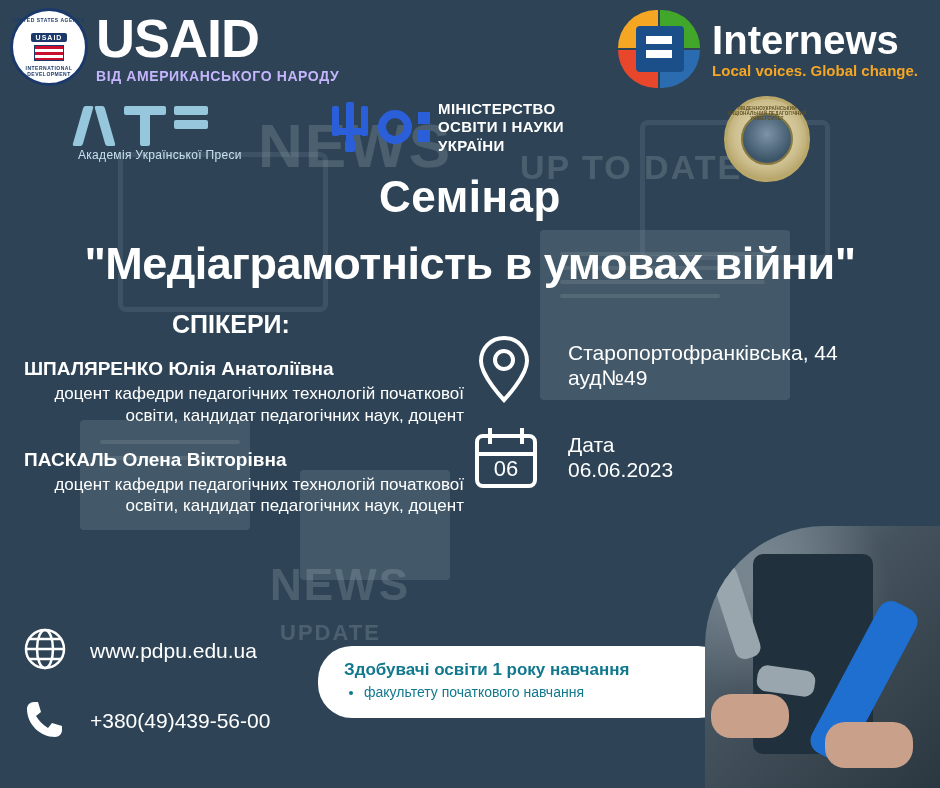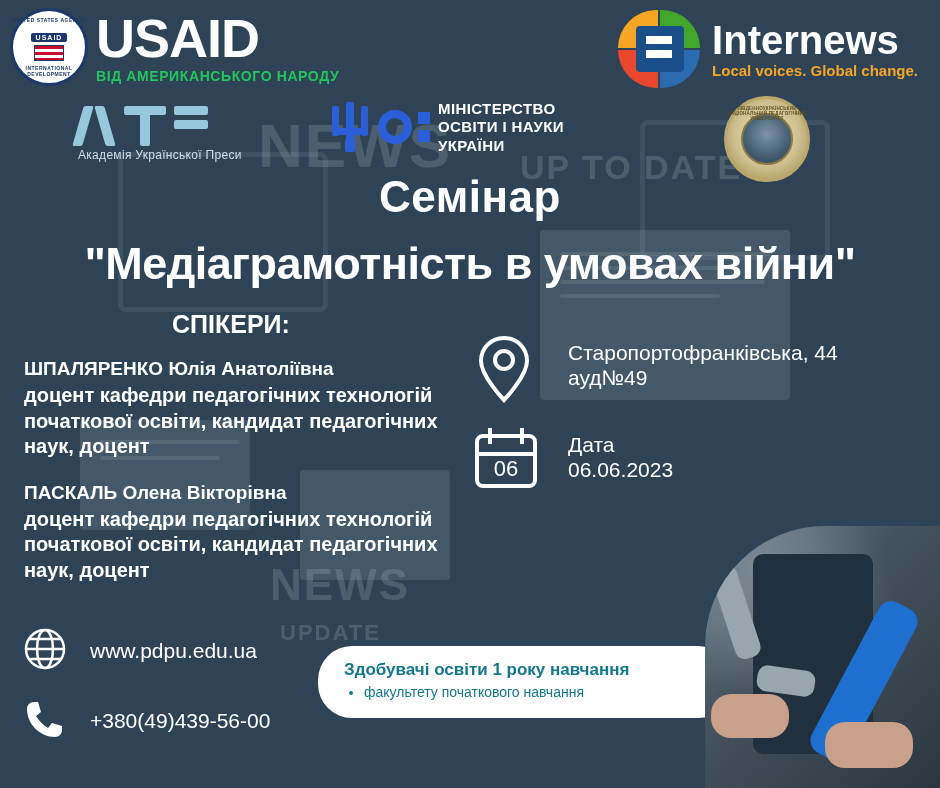--- a/index.html
+++ b/index.html
@@ -113,21 +113,21 @@
   }
   .usaid-word {
     font-size: 54px;
     font-weight: bold;
     letter-spacing: -1px;
     color: #ffffff;
   }
   .usaid-sub {
     font-size: 14px;
     font-weight: bold;
-    color: #22c55e;
+    color: #c4b5fd;
     letter-spacing: .6px;
     margin-top: 4px;
   }
 
   .internews-wrap {
     position: absolute;
     right: 22px; top: 10px;
     display: flex;
     align-items: center;
     gap: 10px;
@@ -304,23 +304,24 @@
     top: 358px;
     width: 440px;
   }
   .speaker { margin-bottom: 22px; }
   .speaker-name {
     font-size: 19px;
     font-weight: bold;
     margin-bottom: 3px;
   }
   .speaker-role {
-    font-size: 20px;
+    font-size: 17px;
     line-height: 1.28;
-    font-weight: 700;
+    font-weight: 400;
+    text-align: right;
   }
 
   
   .info-col {
     position: absolute;
     left: 472px;
     top: 332px;
     width: 450px;
   }
   .info-row {

